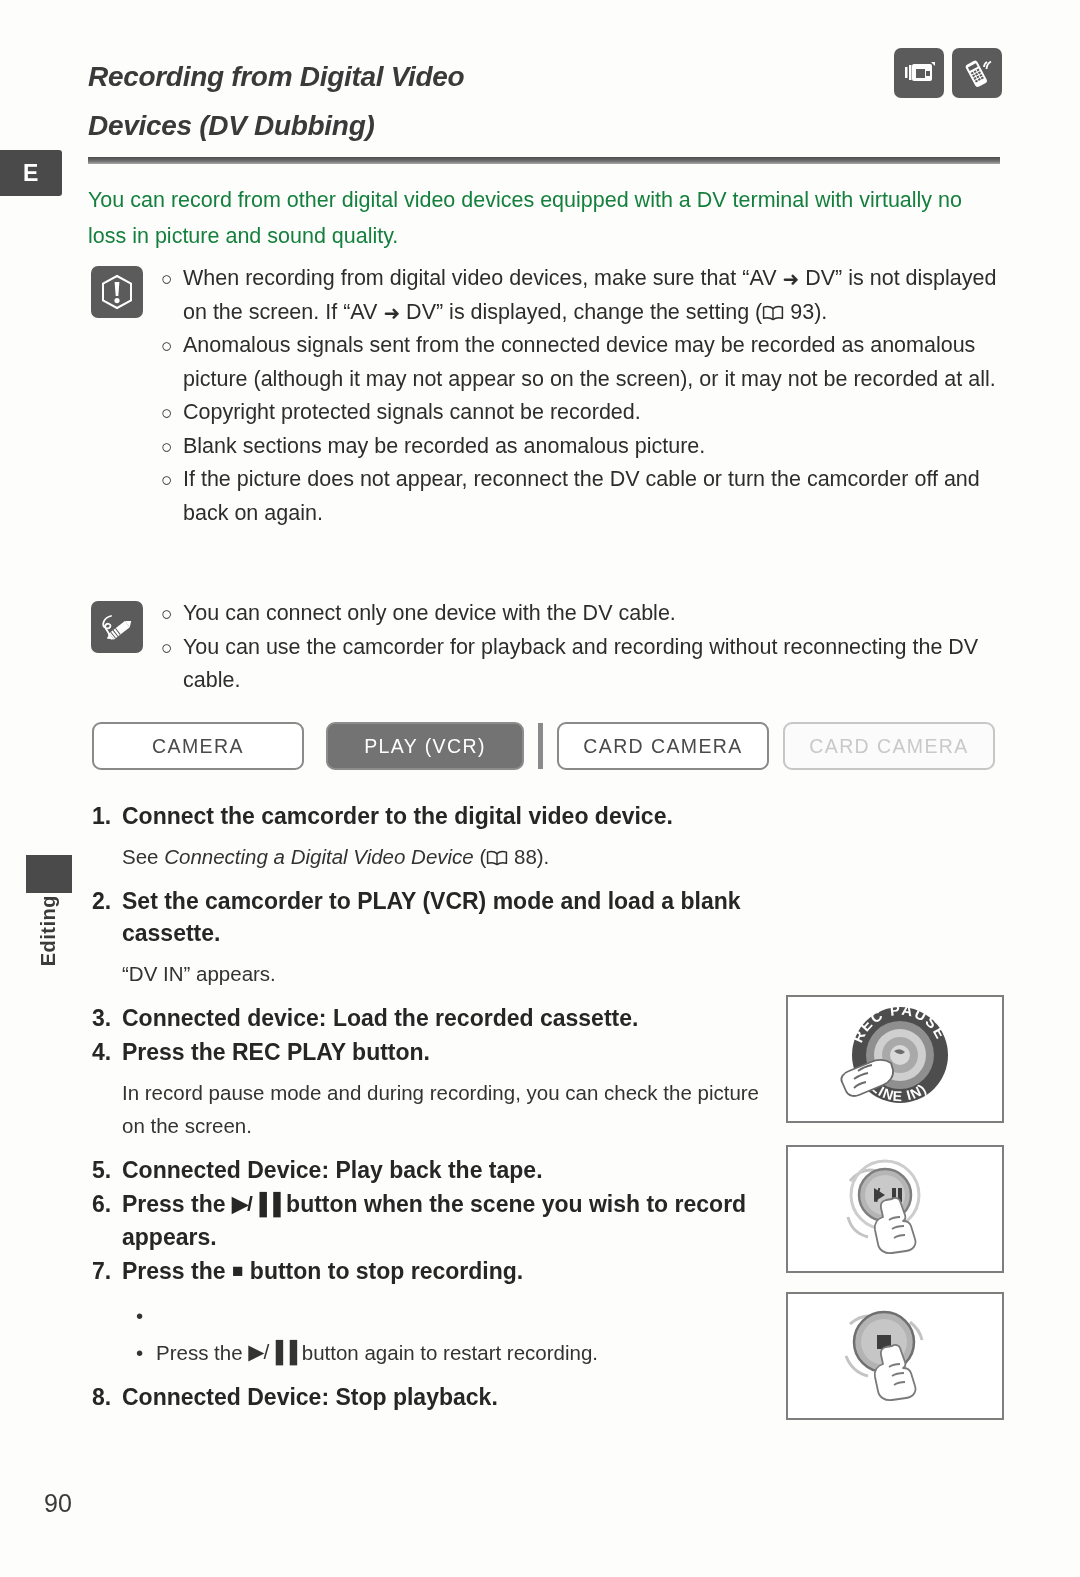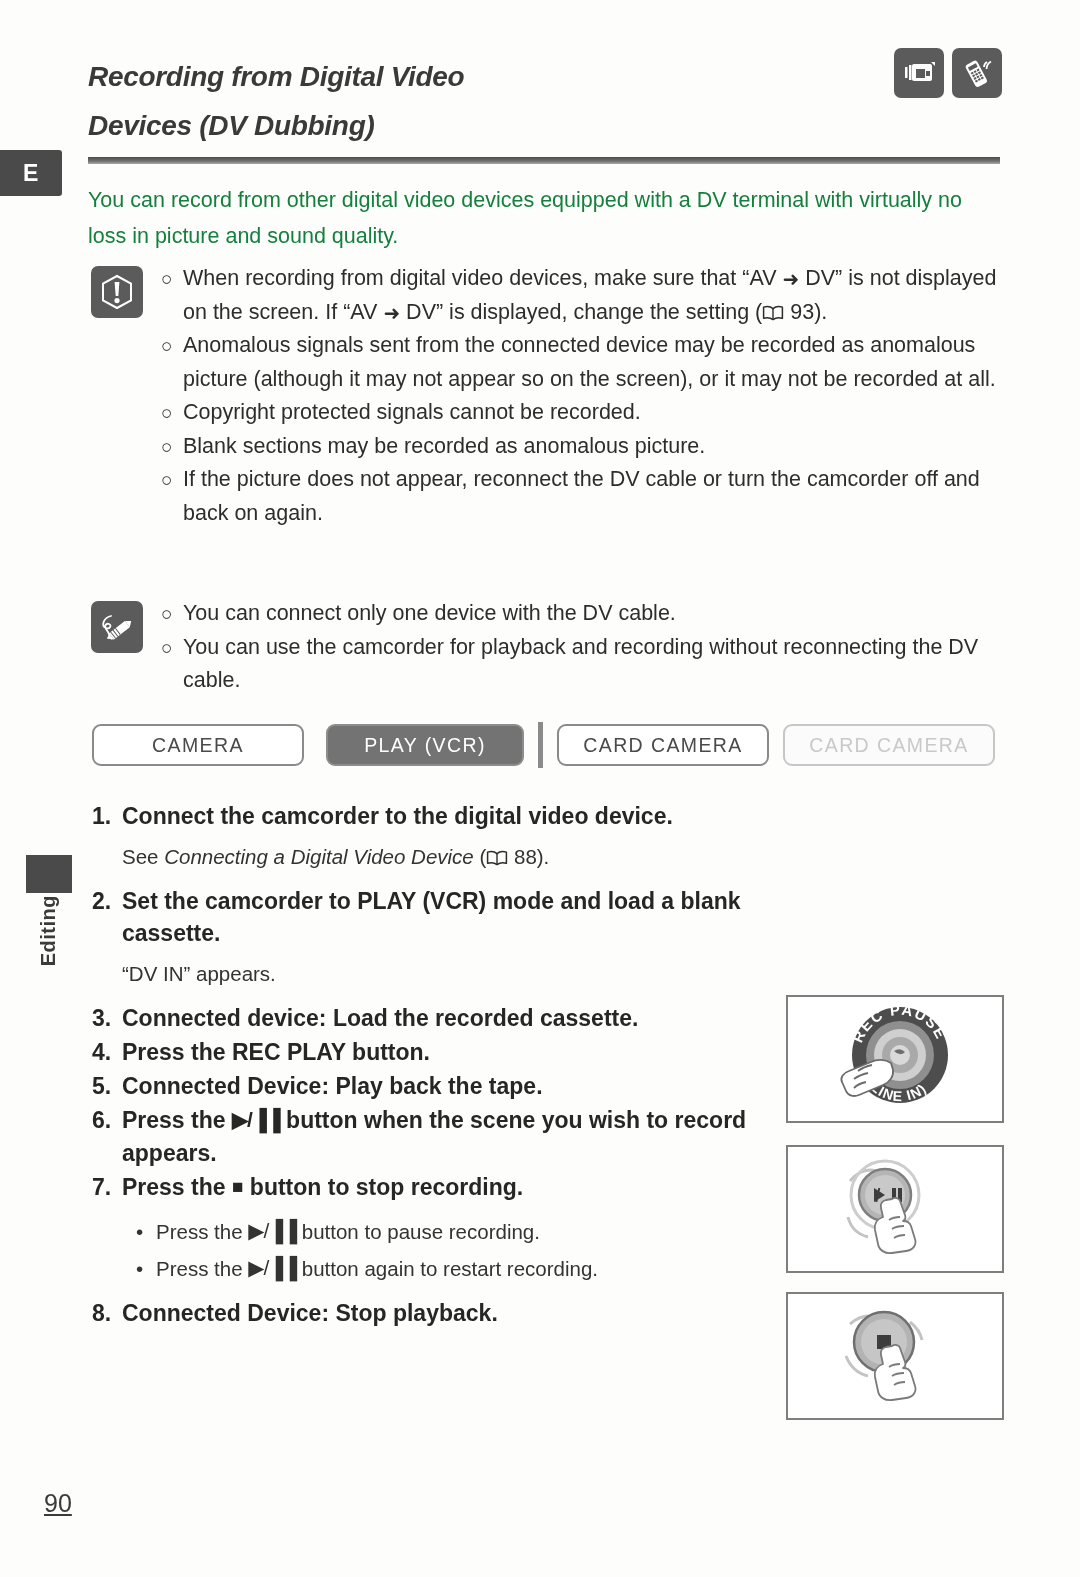--- a/index.html
+++ b/index.html
@@ -162,21 +162,21 @@
 
   
   .modes {
     position: absolute;
     left: 92px;
     top: 722px;
     display: flex;
     align-items: center;
   }
   .mode {
-    height: 42px;
+    height: 48px;
     border-radius: 9px;
     display: flex;
     align-items: center;
     justify-content: center;
     font-size: 19.5px;
     letter-spacing: 1.4px;
     box-sizing: border-box;
   }
   .mode.outline {
     border: 2.5px solid #8a8a8a;
@@ -261,21 +261,20 @@
   }
   .panel svg { display: block; }
 
   
   .folio {
     position: absolute;
     left: 44px;
     top: 1489px;
     font-size: 25px;
     color: #3a3a3a;
-    text-decoration: underline;
   }
 </style>
 </head>
 <body>
 
 <div class="page">
 
   <div class="lang-tab">
     <span>E</span>
   </div>
@@ -424,36 +423,36 @@
       </div>
       <div class="sub">“DV IN” appears.</div>
       <div class="step">
         <div class="step-num">3.</div>
         <div class="step-body">Connected device: Load the recorded cassette.</div>
       </div>
       <div class="step">
         <div class="step-num">4.</div>
         <div class="step-body">Press the REC PLAY button.</div>
       </div>
+      <div class="sub">In record pause mode and during recording, you can check the picture on the screen.</div>
       <div class="step">
         <div class="step-num">5.</div>
         <div class="step-body">Connected Device: Play back the tape.</div>
       </div>
       <div class="step">
         <div class="step-num">6.</div>
         <div class="step-body">Press the <span class="play-glyph">▶/▐▐</span> button when the scene you wish to record appears.</div>
       </div>
       <div class="step">
         <div class="step-num">7.</div>
         <div class="step-body">Press the <span class="stop-glyph">■</span> button to stop recording.</div>
       </div>
       <div class="subbullets">
         <div class="sb">
           <div class="sb-dot">•</div>
-          <div>Press the <span class="play-glyph">▶/▐▐</span> button to pause recording.</div>
         </div>
         <div class="sb">
           <div class="sb-dot">•</div>
           <div>Press the <span class="play-glyph">▶/▐▐</span> button again to restart recording.</div>
         </div>
       </div>
       <div class="step">
         <div class="step-num">8.</div>
         <div class="step-body">Connected Device: Stop playback.</div>
       </div>

